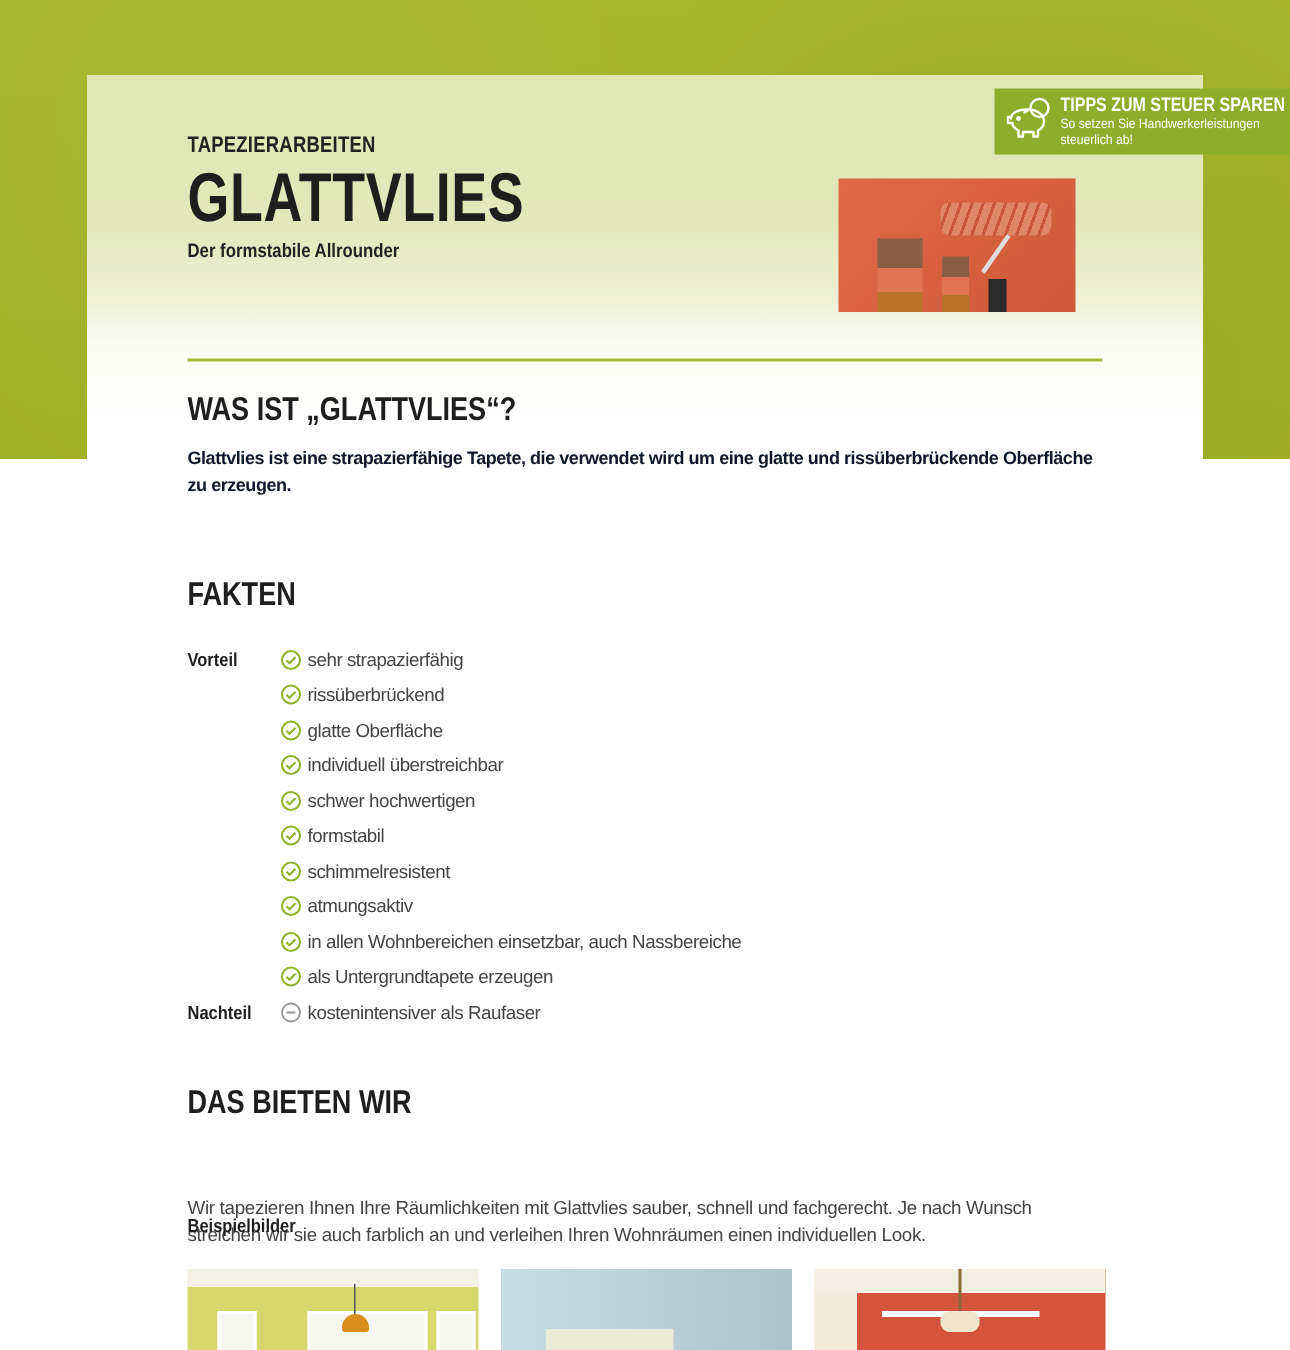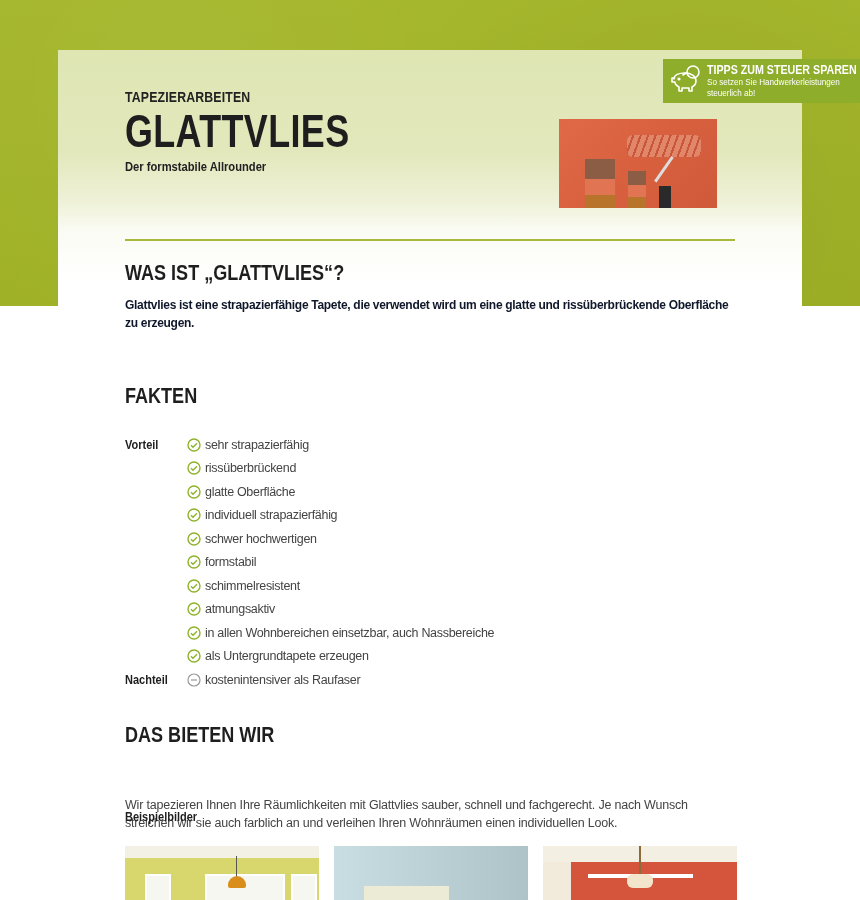--- a/index.html
+++ b/index.html
@@ -83,21 +83,21 @@
       transform: scaleX(0.82); transform-origin: left; white-space: nowrap;
     }
 
     .para {
       position: absolute; left: 125px; width: 610px; font-size: 12.5px; line-height: 18px; color: #444;
       letter-spacing: -0.2px;
     }
     .para .lead { color: #0f172a; font-weight: bold; font-size: 12px; letter-spacing: -0.3px; }
 
     .facts { position: absolute; left: 125px; top: 428px; width: 610px; }
-    .fact-row { display: flex; height: 23.5px; align-items: flex-end; }
+    .fact-row { display: flex; height: 23.5px; align-items: center; }
     .fact-label {
       width: 62px; font-size: 12.5px; font-weight: bold; color: #1e1e1e;
       transform: scaleX(0.88); transform-origin: left;
     }
     .fact-icon { width: 14px; height: 14px; flex: none; margin-right: 4px; }
     .fact-text { font-size: 12.5px; color: #444; letter-spacing: -0.3px; }
 
     .sub-label {
       position: absolute; left: 125px; top: 810px; font-size: 12.5px; font-weight: bold; color: #1e1e1e;
       transform: scaleX(0.88); transform-origin: left;
@@ -184,21 +184,21 @@
         <path d="M4 7.2 l2 2 l4-4" fill="none" stroke="#8fb22a" stroke-width="1.4"></path>
       </svg>
     <span class="fact-text">glatte Oberfläche</span>
   </div>
   <div class="fact-row">
     <span class="fact-label"></span>
     <svg class="fact-icon" viewBox="0 0 14 14">
         <circle cx="7" cy="7" r="6" fill="none" stroke="#8fb22a" stroke-width="1.4"></circle>
         <path d="M4 7.2 l2 2 l4-4" fill="none" stroke="#8fb22a" stroke-width="1.4"></path>
       </svg>
-    <span class="fact-text">individuell strapazierfähig</span>
+    <span class="fact-text">individuell überstreichbar</span>
   </div>
   <div class="fact-row">
     <span class="fact-label"></span>
     <svg class="fact-icon" viewBox="0 0 14 14">
         <circle cx="7" cy="7" r="6" fill="none" stroke="#8fb22a" stroke-width="1.4"></circle>
         <path d="M4 7.2 l2 2 l4-4" fill="none" stroke="#8fb22a" stroke-width="1.4"></path>
       </svg>
     <span class="fact-text">schwer hochwertigen</span>
   </div>
   <div class="fact-row">

